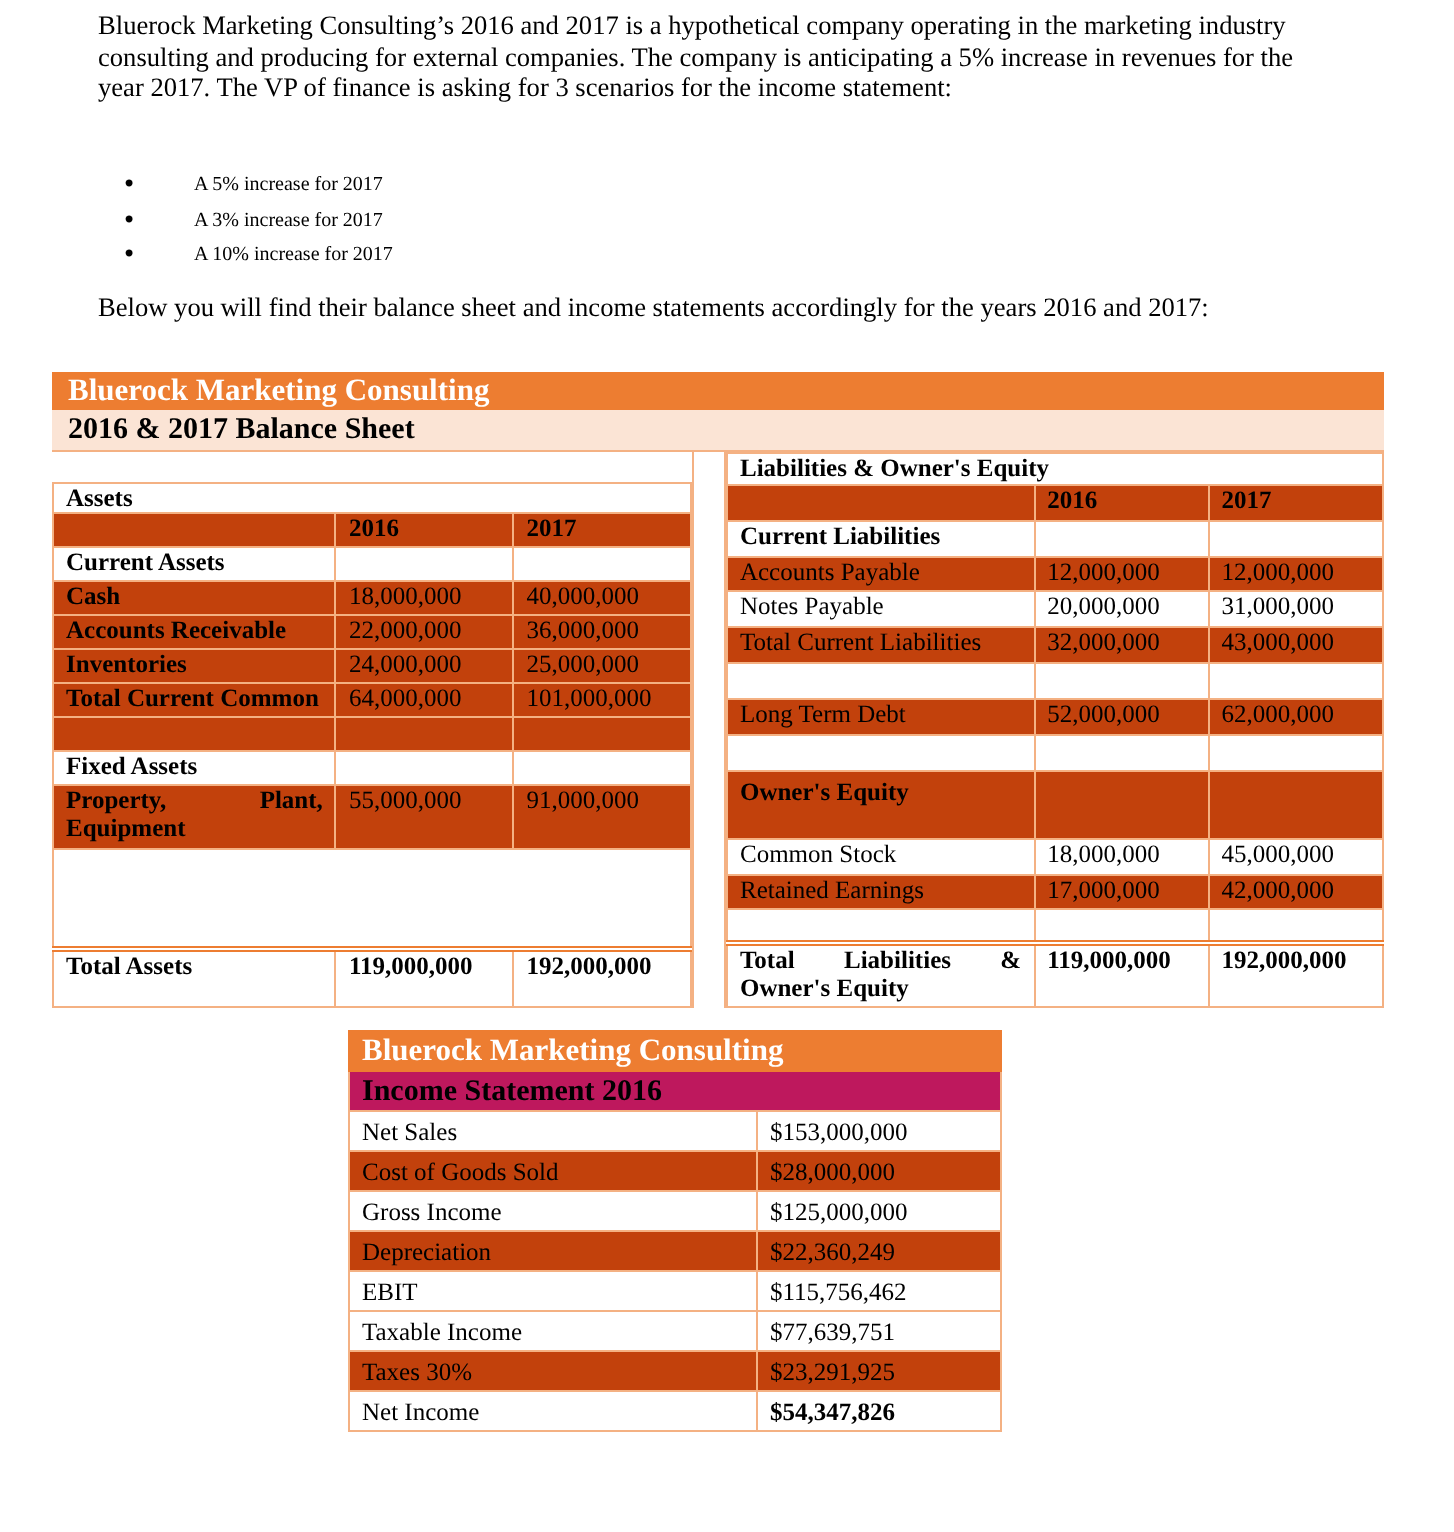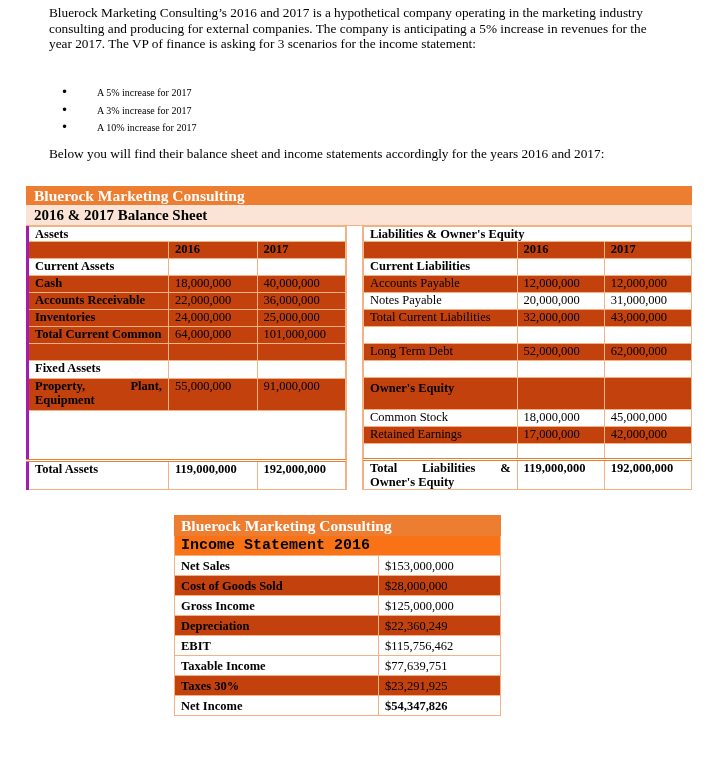--- a/index.html
+++ b/index.html
@@ -12,35 +12,35 @@
   .bullets li::before { content: "\2022"; position: absolute; left: 1px; top: 0; font-family: "DejaVu Sans", sans-serif; font-size: 12px; }
   .below { position: absolute; left: 49px; top: 146px; font-size: 13.3px; line-height: 15.6px; margin: 0; }
 
   
   .bs { position: absolute; left: 26px; top: 186px; width: 666px; }
   .bs-title { background: #ed7d31; color: #fff; font-weight: bold; font-size: 15.5px; height: 19px; line-height: 19px; padding-left: 8px; }
   .bs-sub { background: #fbe4d5; font-weight: bold; font-size: 15px; height: 20px; line-height: 20px; padding-left: 8px; border-bottom: 1px solid #f4b183; }
   .halves { display: flex; }
   .half { border-collapse: collapse; font-size: 12.5px; }
   .half td { border: 1px solid #f4b183; padding: 0 6px; vertical-align: top; line-height: 14px; }
-  .half.left { width: 321px; border-left: 3px solid #a21caf; }
+  .half.left { width: 321px; border-left: 1px solid #a21caf; margin-top: 15px; }
   .half.right { width: 330px; }
   .gap { width: 15px; border-right: 1px solid #f4b183; border-left: 1px solid #f4b183; }
   .shade td { background: #c2410c; }
   .b { font-weight: bold; }
   .u { font-weight: bold; }
   .totalrow td { border-top: 3px double #ed7d31; }
   .just { display: flex; justify-content: space-between; }
 
   
   .is { position: absolute; left: 174px; top: 515px; width: 327px; border-collapse: collapse; font-size: 12.5px; }
   .is td { border: 1px solid #f4b183; padding: 0 6px; line-height: 14px; height: 19px; }
   .is .t1 td { background: #ed7d31; color: #fff; font-weight: bold; font-size: 15.5px; height: 19px; border-color: #ed7d31; }
-  .is .t2 td { background: #f97316; font-weight: bold; font-size: 15px; height: 19px; font-family: Liberation Mono, monospace; }
-  .is td.lbl { width: 191px; font-weight: bold; }
+  .is .t2 td { background: #be185d; font-weight: bold; font-size: 15px; height: 19px; }
+  .is td.lbl { width: 191px; font-weight: normal; }
 </style>
 </head>
 <body>
 
 <div class="intro">
   <p>Bluerock Marketing Consulting’s 2016 and 2017 is a hypothetical company operating in the marketing industry consulting and producing for external companies.  The company is anticipating a 5% increase in revenues for the year 2017. The VP of finance is asking for 3 scenarios for the income statement:</p>
 </div>
 <ul class="bullets">
   <li>A 5% increase for 2017</li>
   <li>A 3% increase for 2017</li>

